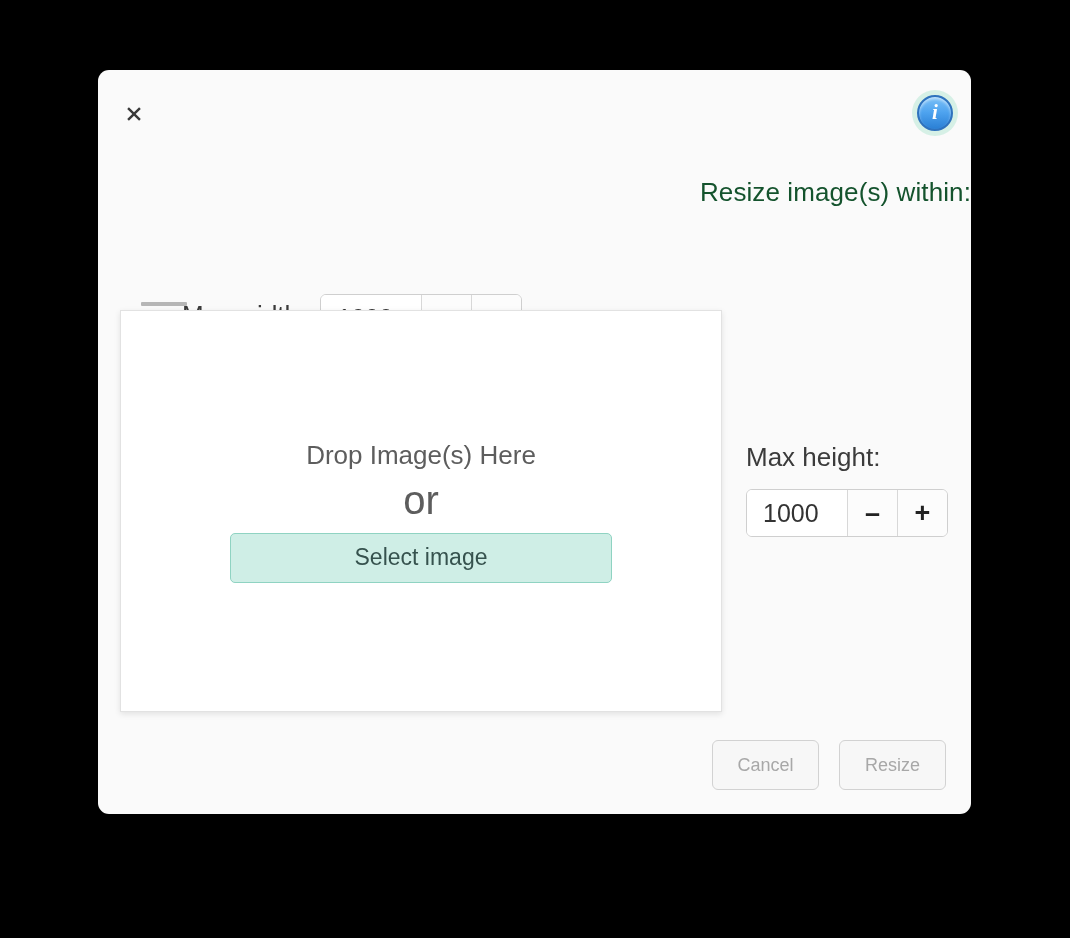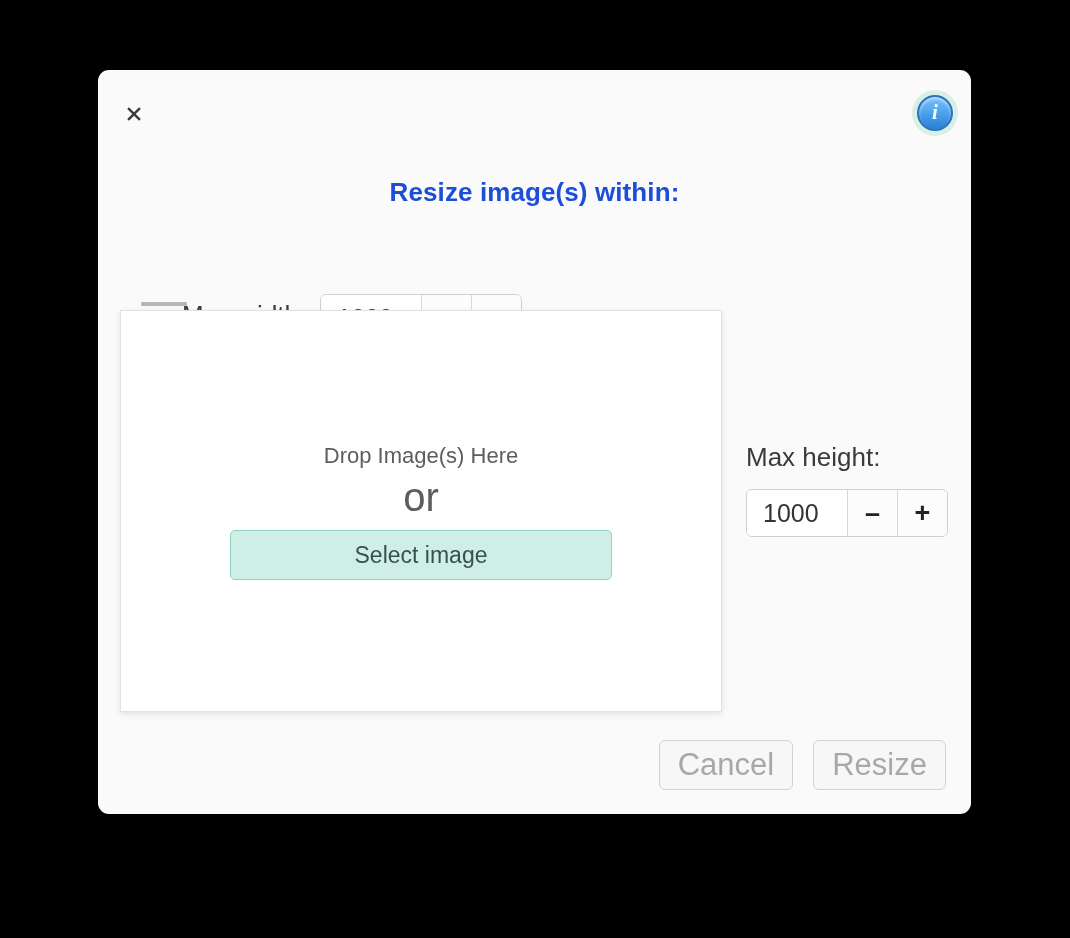--- a/index.html
+++ b/index.html
@@ -83,24 +83,24 @@
     box-shadow: inset 0 2px 3px rgba(255,255,255,0.55);
   }
   .info-glyph span { position: relative; top: -1px; }
 
   
   .dialog-title {
     position: absolute;
     left: 0;
     top: 107px;
     width: 873px;
-    text-align: center;
+    text-align: right;
     font-size: 26px;
-    color: #1d4ed8;
-    font-weight: bold;
+    color: #14532d;
+    font-weight: normal;
     letter-spacing: 0.1px;
   }
 
   
   .width-row {
     position: absolute;
     left: 84px;
     top: 218px;
     display: flex;
     align-items: center;
@@ -175,21 +175,21 @@
   .hidden-edge {
     position: absolute;
     left: 43px;
     top: 232px;
     width: 46px;
     height: 4px;
     background: #b6b6b6;
     border-radius: 1px;
   }
   .drop-text {
-    font-size: 22px;
+    font-size: 26px;
     color: #5d5d5d;
     font-weight: normal;
     line-height: 1.25;
     text-align: center;
   }
   .drop-or {
     font-size: 40px;
     color: #5d5d5d;
     text-align: center;
     margin-top: 6px;
@@ -228,21 +228,21 @@
     gap: 20px;
   }
   .footer-btn {
     min-width: 107px;
     height: 50px;
     padding: 0 18px;
     background: #f7f7f7;
     border: 1px solid #d2d2d2;
     border-radius: 6px;
     color: #a8a8a8;
-    font-size: 31px;
+    font-size: 18px;
     font-family: "Liberation Sans", sans-serif;
     display: flex;
     align-items: center;
     justify-content: center;
     cursor: default;
   }
 </style>
 </head>
 <body>
 

